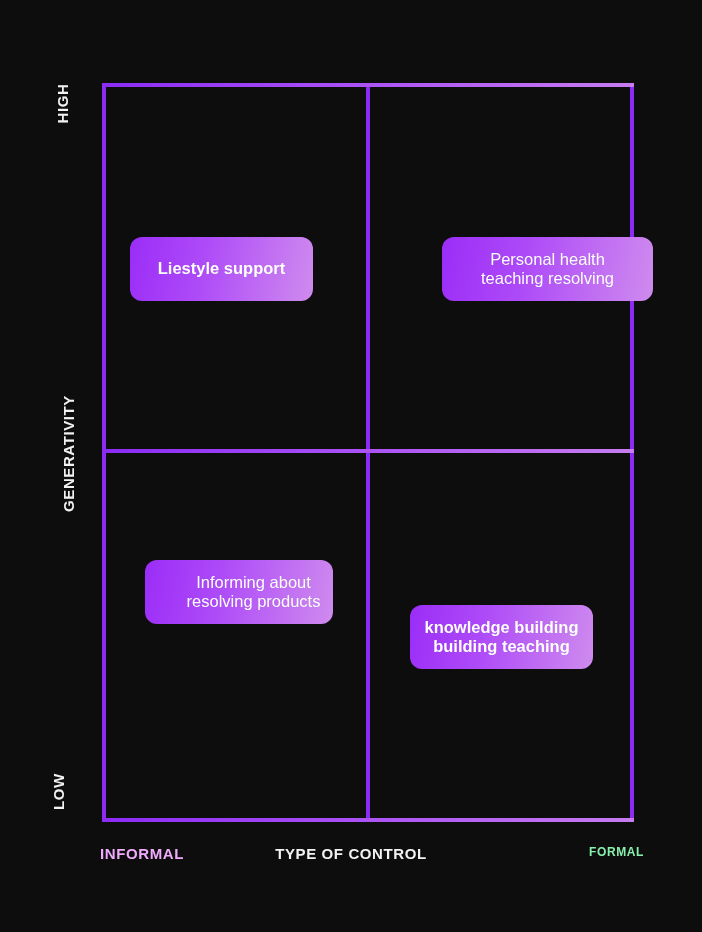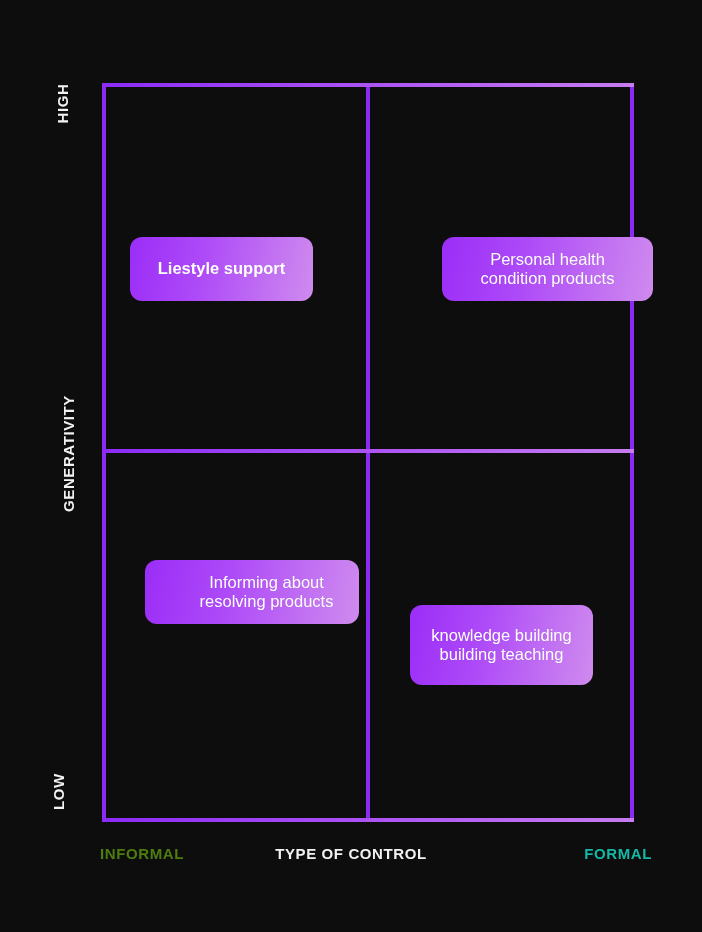--- a/index.html
+++ b/index.html
@@ -56,43 +56,43 @@
     text-align: center;
   }
 
   #label-informal {
     position: absolute;
     left: 100px;
     top: 845px;
     font-size: 15px;
     font-weight: 700;
     letter-spacing: 0.6px;
-    color: #4d7c0f;
+    color: #f0abfc;
     white-space: nowrap;
   }
   #label-type-of-control {
     position: absolute;
     left: 0;
     top: 845px;
     width: 702px;
     text-align: center;
     font-size: 15px;
     font-weight: 700;
     letter-spacing: 0.6px;
     color: #f2f2f2;
     white-space: nowrap;
   }
   #label-formal {
     position: absolute;
-    right: 50px;
+    right: 58px;
     top: 845px;
-    font-size: 15px;
-    font-weight: 700;
-    letter-spacing: 0.6px;
-    color: #14b8a6;
+    font-size: 12px;
+    font-weight: 700;
+    letter-spacing: 0.6px;
+    color: #86efac;
     white-space: nowrap;
   }
 
   
   #matrix {
     position: absolute;
     left: 102px;
     top: 83px;
     width: 532px;
     height: 739px;
@@ -134,23 +134,23 @@
     font-size: 16.5px;
     font-weight: 400;
     line-height: 1.18;
     padding: 0 10px;
     box-sizing: border-box;
     text-shadow: 0 0 1px rgba(0,0,0,0.12);
   }
 
   #chip-lifestyle-support       { left: 28px;  top: 154px; width: 183px; height: 64px; font-weight: bold; }
   #chip-personal-health         { left: 308px; top: 154px; width: 211px; height: 64px; margin-left: 32px; }
-  #chip-informing-healthcare    { left: 43px;  top: 477px; width: 214px; height: 64px; padding-left: 39px; }
+  #chip-informing-healthcare    { left: 43px;  top: 477px; width: 188px; height: 64px; padding-left: 39px; }
   #chip-empathizing-sufferers   { left: 43px;  top: 567px; width: 183px; height: 64px; }
-  #chip-knowledge-building      { left: 308px; top: 522px; width: 183px; height: 80px; }
+  #chip-knowledge-building      { left: 308px; top: 522px; width: 183px; height: 64px; font-weight: bold; }
 </style>
 </head>
 <body>
 
 <div id="stage">
 
   <div class="axis-cap v-label" id="label-high">HIGH</div>
 
   <div class="axis-cap v-label" id="label-generativity">GENERATIVITY</div>
 
@@ -173,21 +173,21 @@
 
     <div class="chip" id="chip-lifestyle-support">
       <span>
         <span>Liestyle support</span>
       </span>
     </div>
 
     <div class="chip" id="chip-personal-health">
       <span>
         <span>Personal health</span><br>
-        <span>condition products</span>
+        <span>teaching resolving</span>
       </span>
     </div>
 
     <div class="chip" id="chip-informing-healthcare">
       <span>
         <span>Informing about</span><br>
         <span>resolving products</span>
       </span>
     </div>
 

